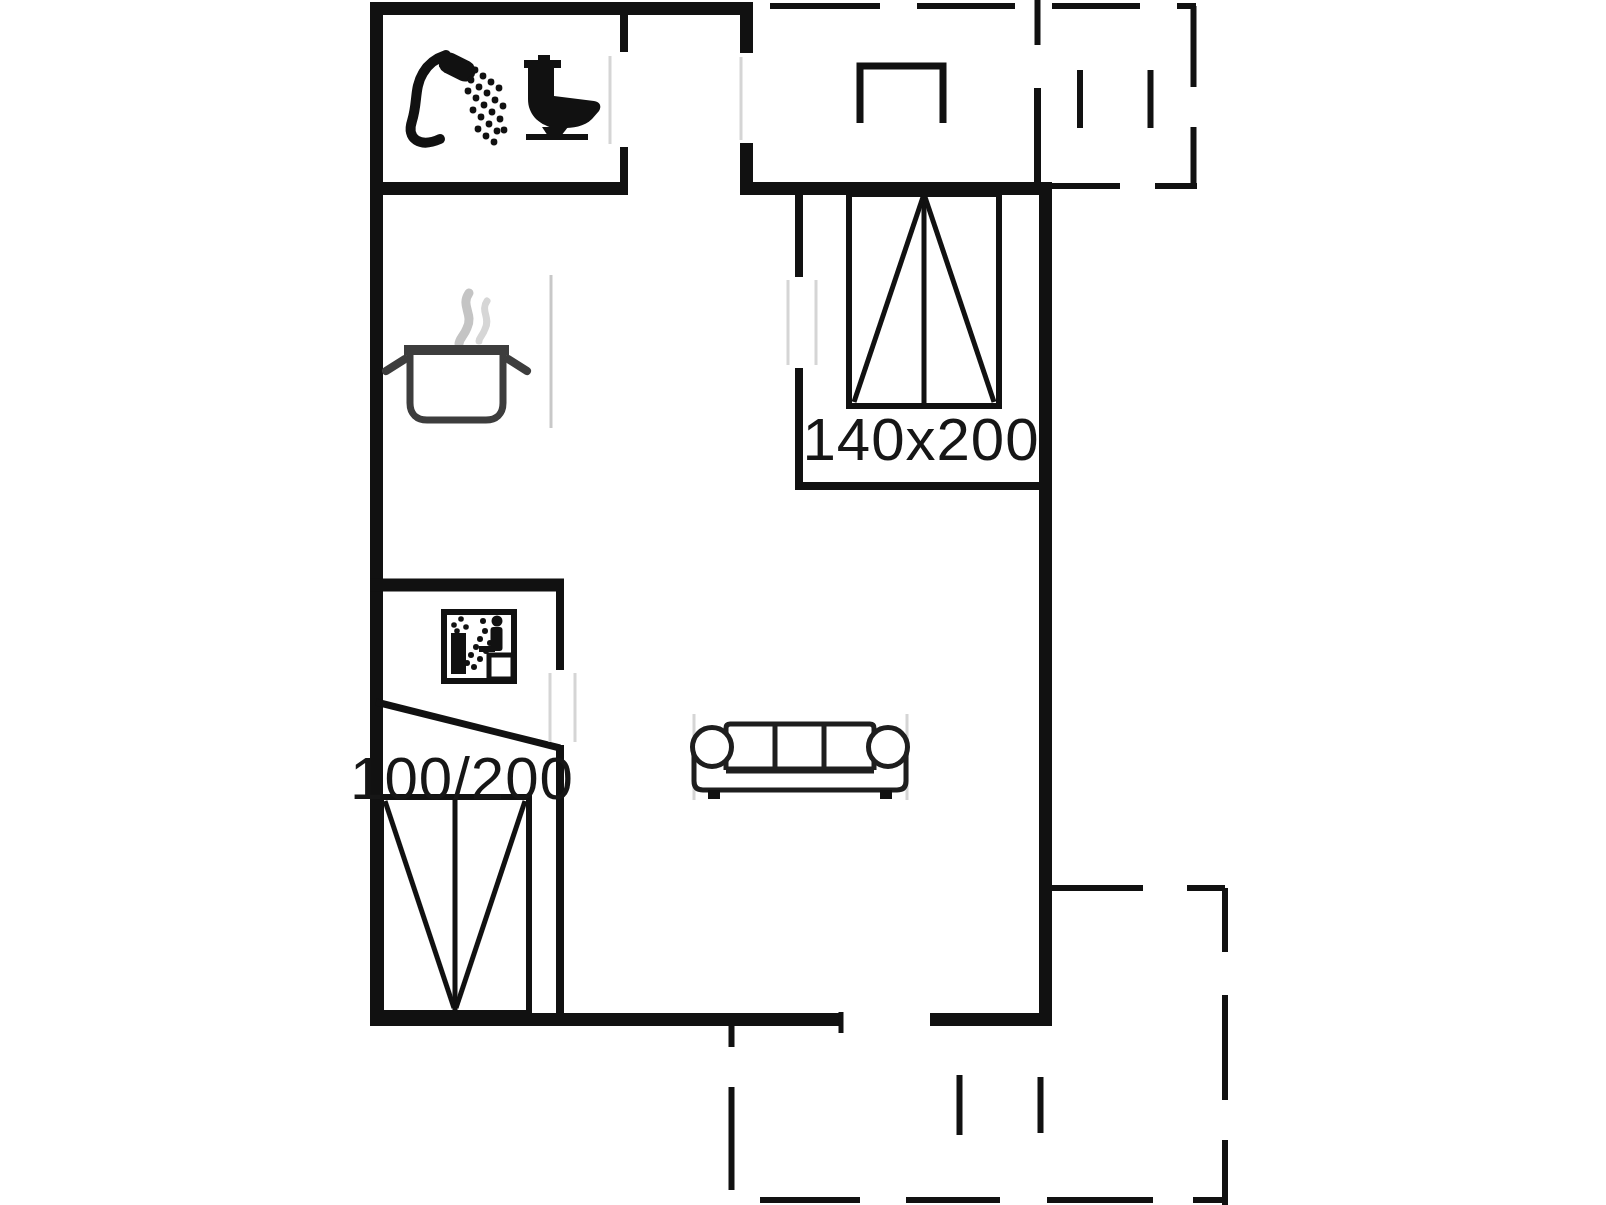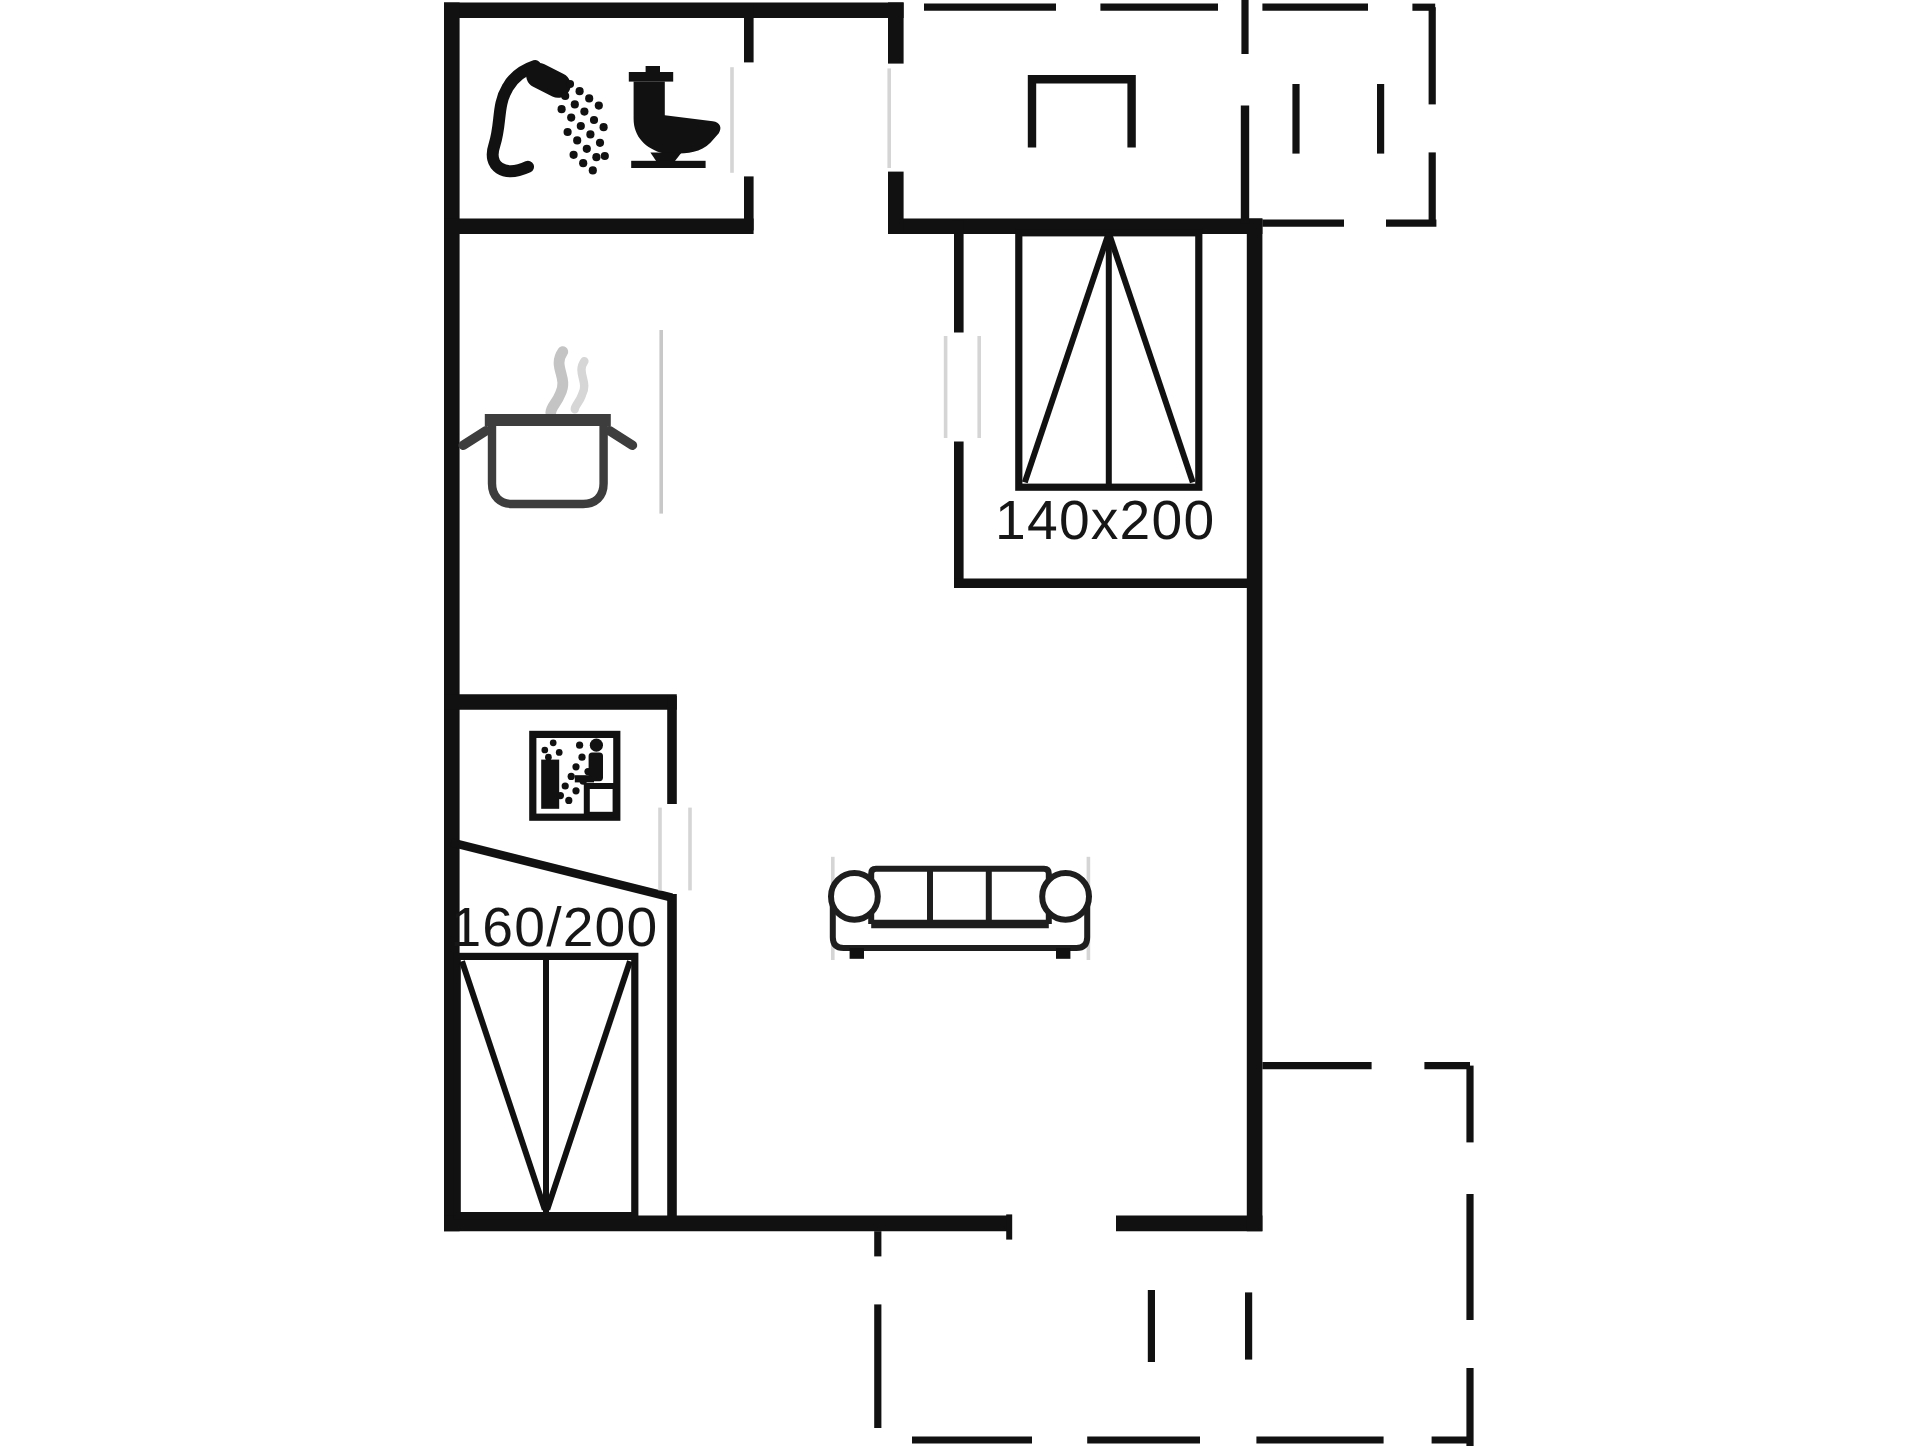--- a/index.html
+++ b/index.html
@@ -8,21 +8,21 @@
     width:1606px;height:1205px;
     background:#ffffff;
     overflow:hidden;
     font-family:"Liberation Sans", sans-serif;
   }
   #plan-svg{position:absolute;left:0;top:0;}
   .bed-label{
     position:absolute;
     transform:translateX(-50%);
     font-family:"Liberation Sans", sans-serif;
-    font-size:46px;
+    font-size:60px;
     font-weight:400;
     color:#161616;
     letter-spacing:1px;
     white-space:nowrap;
     line-height:1;
   }
 </style>
 </head>
 <body>
 
@@ -201,15 +201,15 @@
       <line x1="775" y1="725" x2="775" y2="769" stroke="#1e1e1e" stroke-width="5"></line>
       <line x1="824" y1="725" x2="824" y2="769" stroke="#1e1e1e" stroke-width="5"></line>
       <line x1="726" y1="770" x2="874" y2="770" stroke="#1e1e1e" stroke-width="7"></line>
       <circle cx="712" cy="747" r="19.5" fill="#ffffff" stroke="#1e1e1e" stroke-width="5"></circle>
       <circle cx="888" cy="747" r="19.5" fill="#ffffff" stroke="#1e1e1e" stroke-width="5"></circle>
     </g>
   </svg>
 
   <div class="bed-label" style="left:921px; top:410px;">140x200</div>
 
-  <div class="bed-label" style="left:462px; top:749px;">160/200</div>
+  <div class="bed-label" style="left:462px; top:749px;">100/200</div>
 
 </div>
 
 </body></html>

